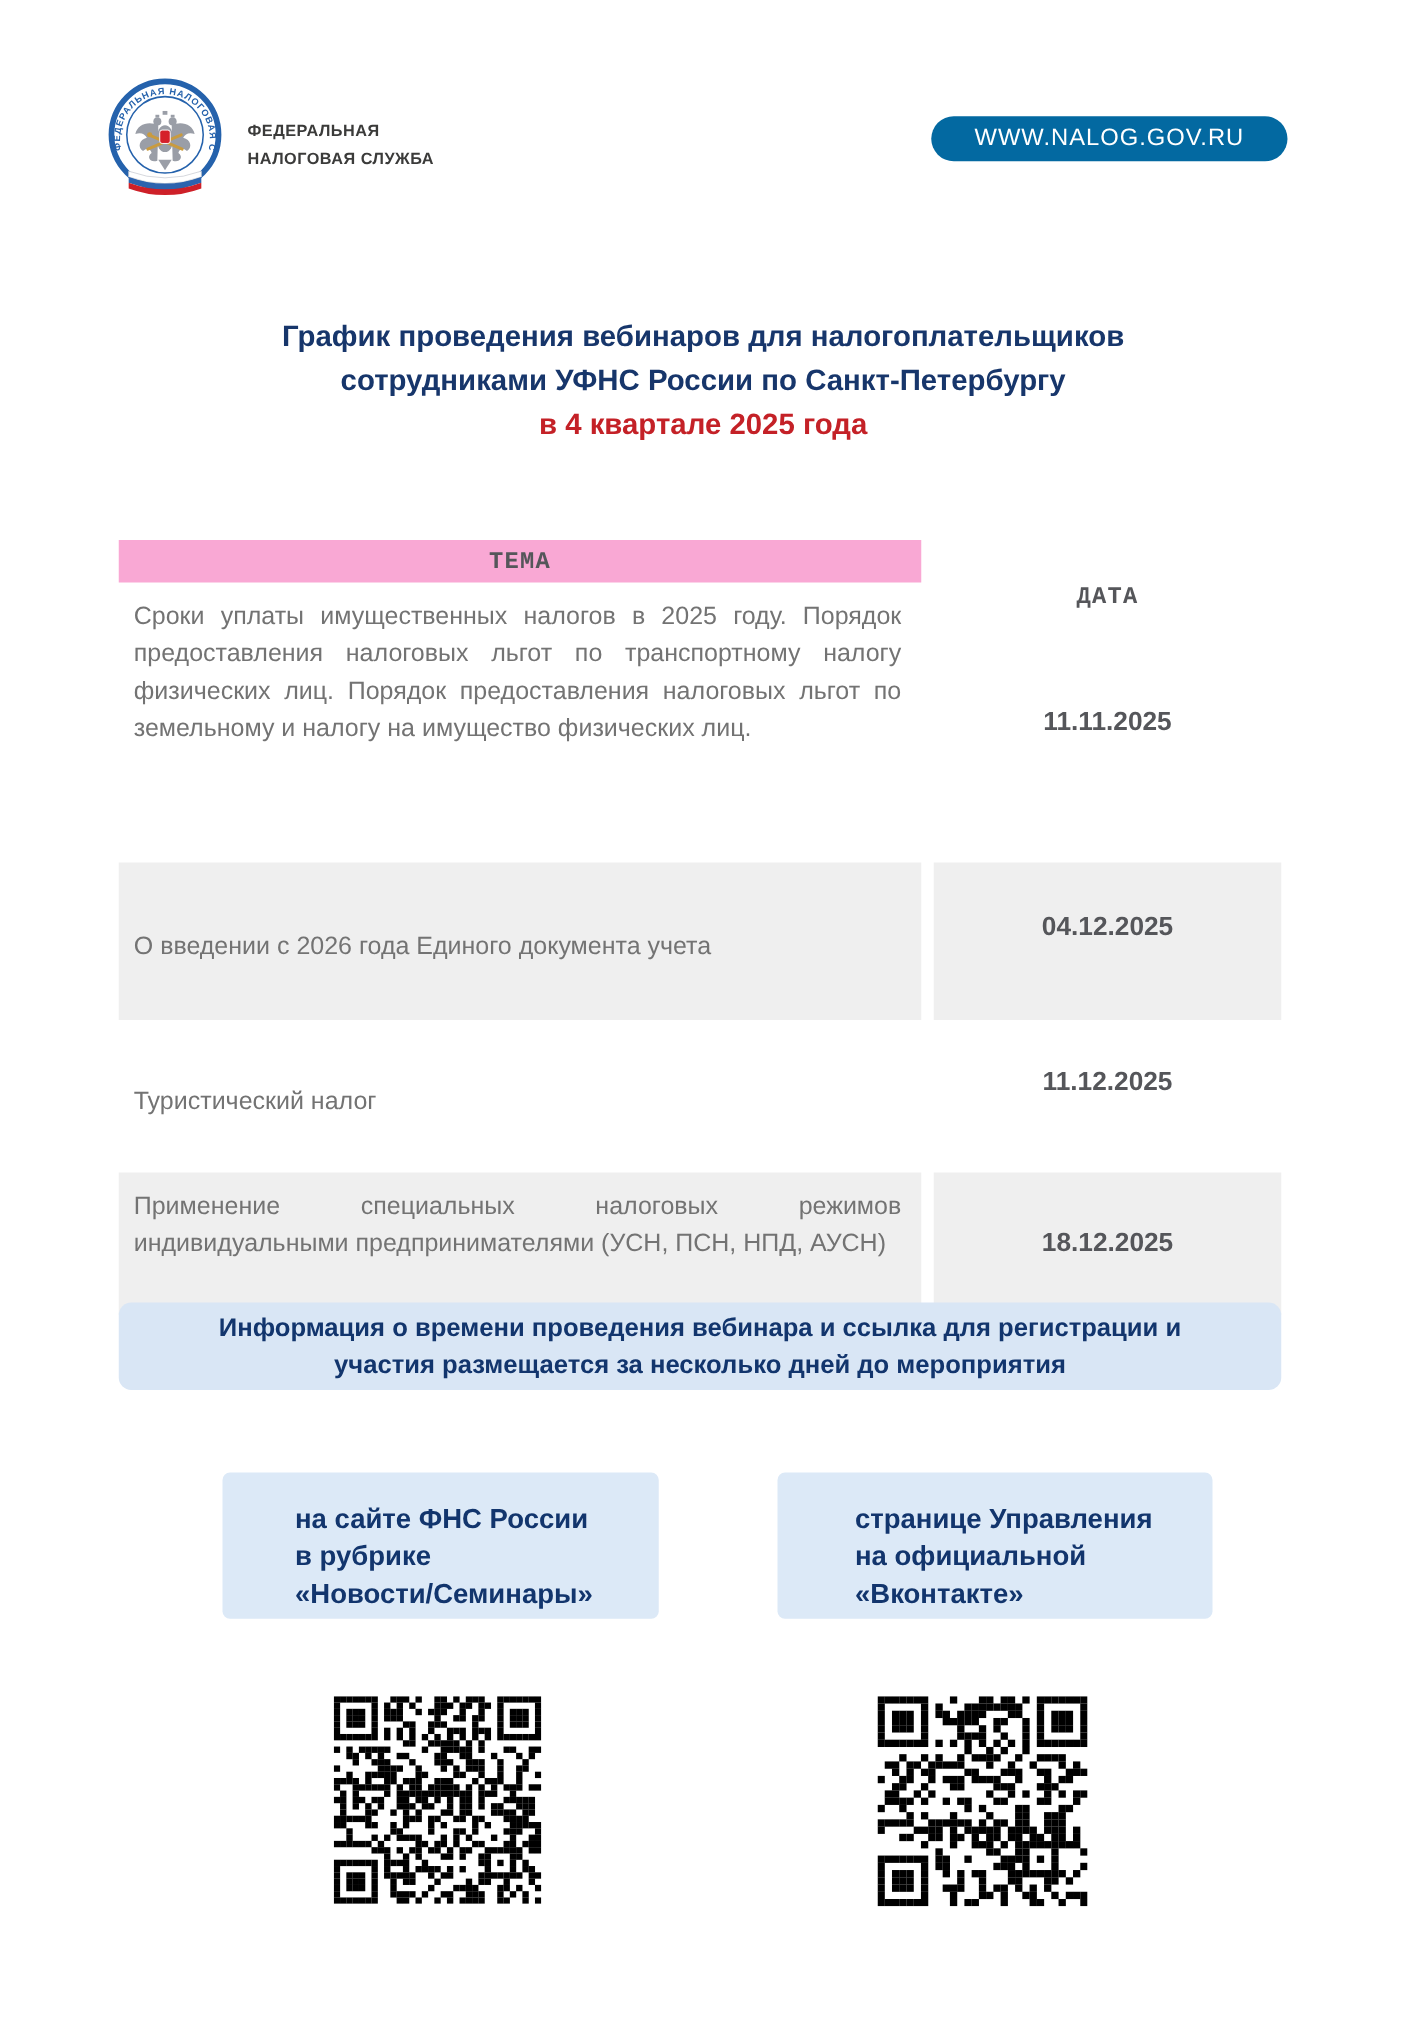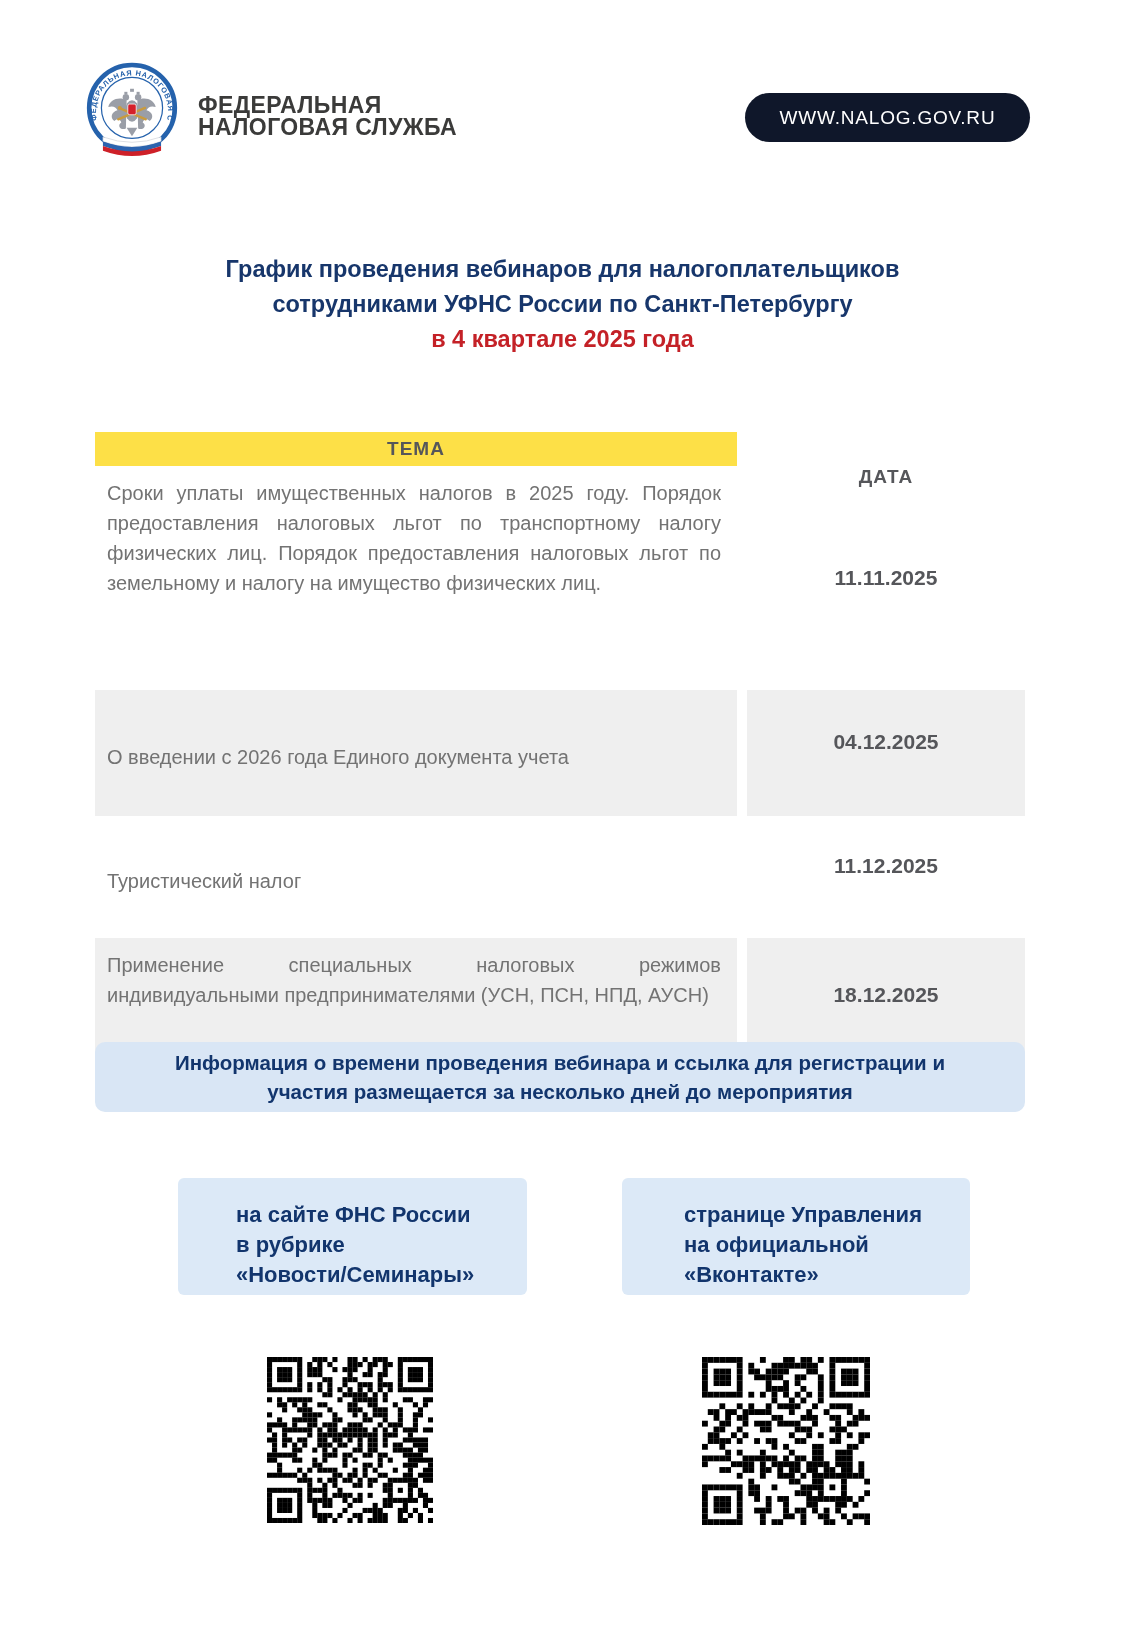--- a/index.html
+++ b/index.html
@@ -7,26 +7,26 @@
   body {
     width:1125px; height:1625px; position:relative;
     font-family:"Liberation Sans", sans-serif;
     overflow:hidden;
   }
 
   
   .logo-wrap { position:absolute; left:86px; top:62px; width:92px; height:104px; }
   .org-name {
     position:absolute; left:198px; top:94px;
-    font-size:23px; font-weight:bold; color:#3b3b3a;
+    font-size:13px; font-weight:bold; color:#3b3b3a;
     line-height:22px; letter-spacing:.4px;
   }
   .site-pill {
-    position:absolute; left:745px; top:93px; width:285px; height:49px;
-    background:#0f172a; border-radius:25px; border:none; cursor:pointer;
+    position:absolute; left:745px; top:93px; width:285px; height:36px;
+    background:#0369a1; border-radius:25px; border:none; cursor:pointer;
     color:#ffffff; font-size:19px; letter-spacing:.8px;
     display:flex; align-items:center; justify-content:center;
     font-family:"Liberation Sans", sans-serif;
   }
 
   
   .doc-title {
     position:absolute; left:0; top:252px; width:1125px;
     text-align:center; font-weight:bold; font-size:23.5px; line-height:35px;
     color:#17366b;
@@ -36,21 +36,21 @@
   
   .sched { position:absolute; left:95px; top:432px; width:930px; }
   .trow { display:flex; }
   .cell-topic { width:642px; }
   .col-gap { width:10px; }
   .cell-date {
     width:278px; display:flex; align-items:center; justify-content:center;
     font-weight:bold; font-size:21px; color:#55565a;
   }
   .thead { height:34px; }
-  .thead .cell-topic, .thead .cell-date { background:#fde047; }
+  .thead .cell-topic, .thead .cell-date { background:#f9a8d4;font-family:Liberation Mono, monospace; }
   .thead .cell-topic {
     display:flex; align-items:center; justify-content:center;
     font-weight:bold; font-size:19px; color:#55565a; letter-spacing:1px;
   }
   .thead .cell-date { font-size:19px; letter-spacing:1px;margin-top:45px; }
 
   .r-topic {
     color:#737373; font-size:20px; line-height:30px;
     text-align:justify; padding:12px 16px 0 12px;
   }

